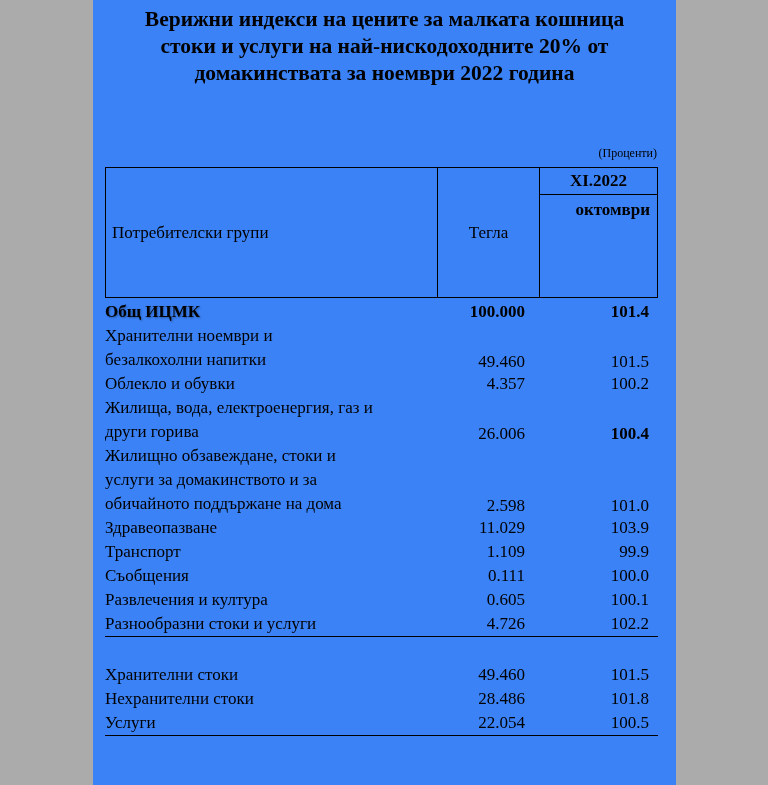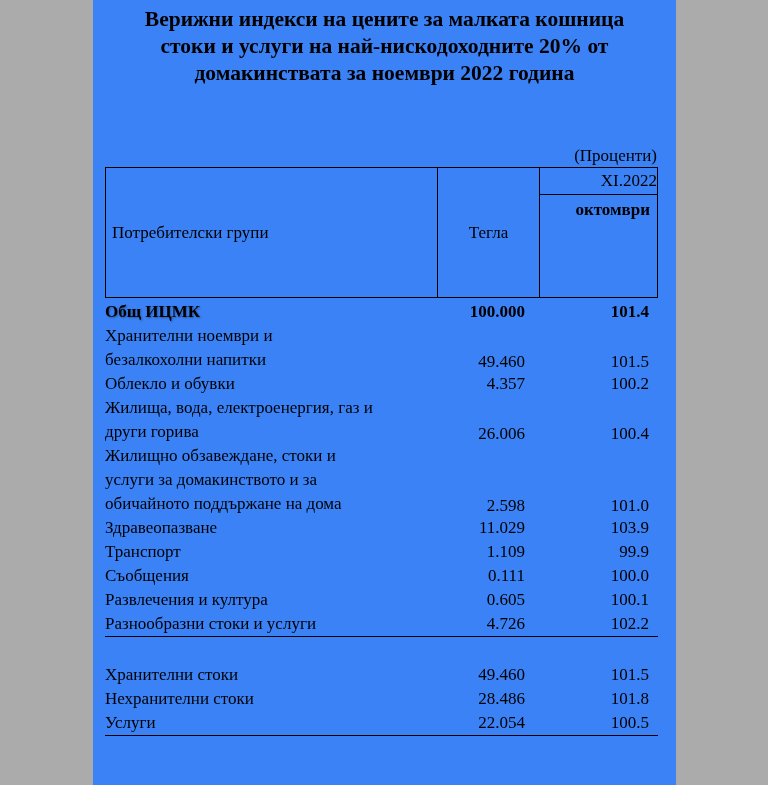--- a/index.html
+++ b/index.html
@@ -8,30 +8,30 @@
     font-family: "Liberation Serif", "DejaVu Serif", serif; color: #000;
   }
   .page {
     position: absolute; left: 93px; top: 0; width: 583px; height: 785px; background: #3b82f6;
   }
   .title {
     position: absolute; left: 0; top: 6px; width: 583px; text-align: center;
     font-weight: bold; font-size: 21.5px; line-height: 27px;
   }
   .unit {
-    position: absolute; right: 19px; top: 146px; font-size: 17px;
+    position: absolute; right: 19px; top: 146px; font-size: 12px;
   }
   .hdr {
     position: absolute; left: 12px; top: 167px; width: 553px; height: 131px;
     border: 1px solid #000; box-sizing: border-box;
   }
   .hdr .c1 { position: absolute; left: 0; top: 0; width: 331px; height: 129px; border-right: 1px solid #000; }
   .hdr .c2 { position: absolute; left: 332px; top: 0; width: 101px; height: 129px; border-right: 1px solid #000; }
   .hdr .c3 { position: absolute; left: 434px; top: 0; width: 117px; height: 129px; }
-  .hdr .c3 .top { height: 26px; border-bottom: 1px solid #000; text-align: right; font-weight: normal; font-size: 17px; line-height: 26px; }
+  .hdr .c3 .top { height: 26px; border-bottom: 1px solid #000; text-align: center; font-weight: bold; font-size: 17px; line-height: 26px; }
   .hdr .c3 .bot { text-align: right; padding-right: 7px; font-weight: bold; font-size: 17px; line-height: 22px; padding-top: 4px; }
   .hdr .lbl1 { position: absolute; left: 6px; top: 55px; font-weight: normal; font-size: 17px; }
   .hdr .lbl2 { position: absolute; left: 0; width: 100%; top: 55px; text-align: center; font-weight: normal; font-size: 17px; }
   .rows { position: absolute; left: 12px; top: 300px; width: 553px; font-size: 17px; }
   .row { position: relative; }
   .row .name { width: 330px; line-height: 24px; }
   .row .w { position: absolute; right: 133px; bottom: 0; line-height: 24px; }
   .row .v { position: absolute; right: 9px; bottom: 0; line-height: 24px; }
   .row.bold { font-weight: bold; }
   .row.bold .name { text-shadow: 1px 1px 2px rgba(0,0,0,0.35); }
@@ -87,21 +87,21 @@
         </div>
         <span class="w">4.357</span>
         <span class="v">100.2</span>
       </div>
       <div class="row">
         <div class="name">
           <div>Жилища, вода, електроенергия, газ и</div>
           <div>други горива</div>
         </div>
         <span class="w" style="bottom: -2px;">26.006</span>
-        <span class="v" style="bottom: -2px;">100.4</span>
+        <span class="v" style="bottom: -2px; font-weight: bold;">100.4</span>
       </div>
       <div class="row">
         <div class="name">
           <div>Жилищно обзавеждане, стоки и</div>
           <div>услуги за домакинството и за</div>
           <div>обичайното поддържане на дома</div>
         </div>
         <span class="w" style="bottom: -2px;">2.598</span>
         <span class="v" style="bottom: -2px;">101.0</span>
       </div>

